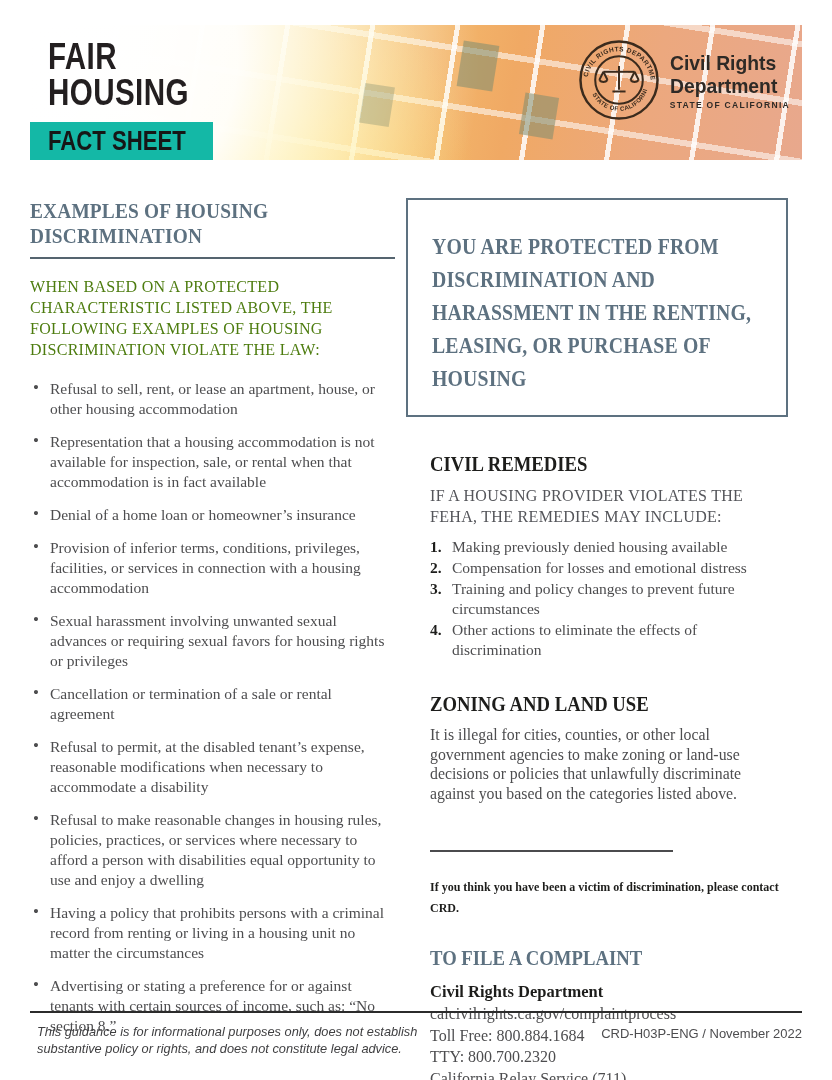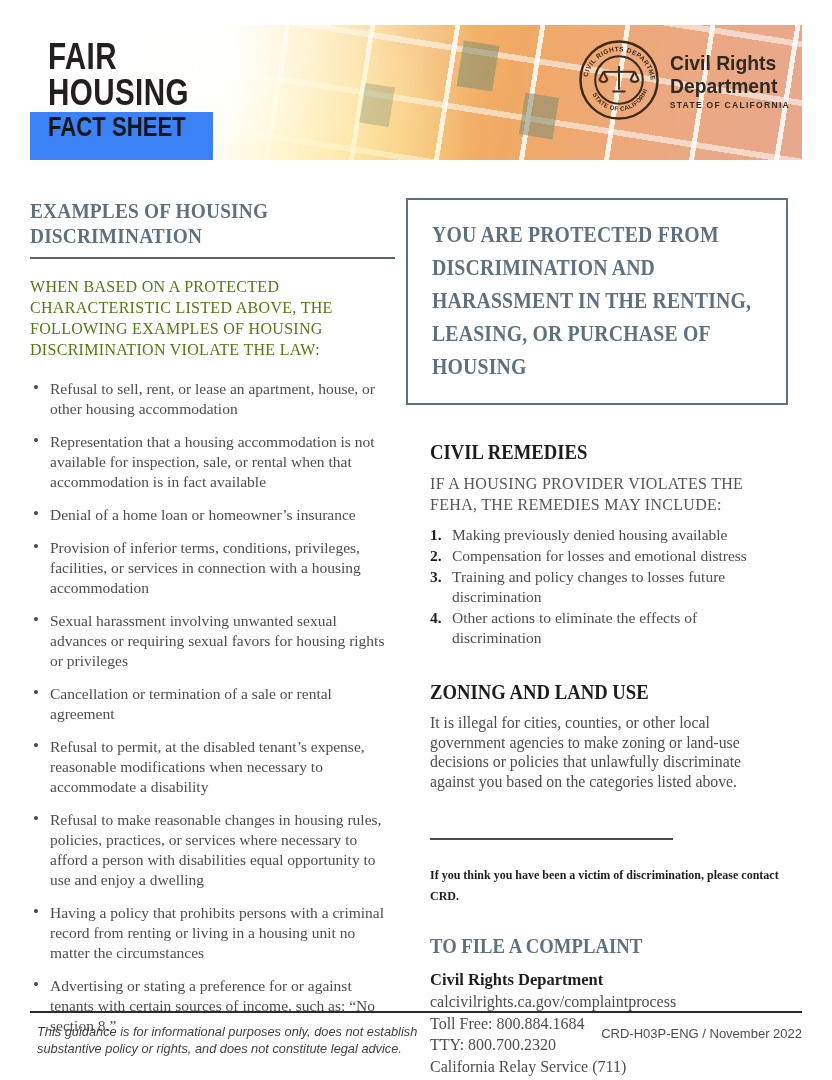--- a/index.html
+++ b/index.html
@@ -31,22 +31,22 @@
   .panel.p3 { left: 332px; top: 60px;  width: 30px; height: 40px; opacity: 0.35; }
 
   .title-block { position: absolute; left: 18px; top: 14px; }
   .title-line {
     display: inline-block; transform: scaleX(0.8); transform-origin: left top;
     font-size: 37px; font-weight: bold; line-height: 36px;
     color: #231f20; letter-spacing: 0.5px; white-space: nowrap;
   }
   .fact-band {
     position: absolute; left: 0; bottom: 0;
-    width: 183px; height: 48px; background: #3b82f6;
-    display: flex; align-items: flex-start; padding-left: 18px;
+    width: 183px; height: 38px; background: #14b8a6;
+    display: flex; align-items: center; padding-left: 18px;
   }
   .fact-band .fact-text {
     display: inline-block; transform: scaleX(0.82); transform-origin: left center;
     font-size: 27px; font-weight: bold; color: #161616; white-space: nowrap;
   }
 
   .logo { position: absolute; right: 12px; top: 14px; display: flex; align-items: center; }
   .seal { width: 82px; height: 82px; margin-right: 10px; }
   .wordmark .org-line {
     font-size: 21px; font-weight: bold; color: #2e2a26; line-height: 23px;
@@ -78,21 +78,21 @@
     position: relative; padding-left: 20px; margin-bottom: 13px;
     font-size: 15.5px; line-height: 20px; color: #4d4d4f;
   }
   ul.bullets li::before {
     content: "\2022"; position: absolute; left: 3px; top: -1px;
     color: #4d4d4f; font-size: 17px;
   }
 
   
   .protected-box {
-    border: 2.5px solid #5d7180; padding: 18px 24px 20px 24px; margin-bottom: 35px;
+    border: 2.5px solid #5d7180; padding: 30px 24px 20px 24px; margin-bottom: 35px;
   }
   .protected-box .box-text {
     color: #5d7180; font-weight: bold; font-size: 23px; line-height: 33px;
     letter-spacing: 0.2px; transform: scaleX(0.86); transform-origin: left top; width: 116%;
   }
   .rc-inner { margin-left: 24px; }
 
   h3.black-head {
     color: #1d1d1b; font-weight: bold; font-size: 22px; line-height: 24px;
     transform: scaleX(0.85); transform-origin: left top; width: 118%;
@@ -228,21 +228,21 @@
 
       <div class="rc-inner">
         <h3 class="black-head">CIVIL REMEDIES</h3>
         <p class="remedies-intro">IF A HOUSING PROVIDER VIOLATES THE FEHA, THE REMEDIES MAY INCLUDE:</p>
         <ol class="remedies">
 
             <li>Making previously denied housing available</li>
 
             <li>Compensation for losses and emotional distress</li>
 
-            <li>Training and policy changes to losses future discrimination</li>
+            <li>Training and policy changes to prevent future circumstances</li>
 
             <li>Other actions to eliminate the effects of discrimination</li>
           </ol>
       </div>
 
       <div class="rc-inner zoning-section">
         <h3 class="black-head">ZONING AND LAND USE</h3>
         <p class="zoning-body">It is illegal for cities, counties, or other local government agencies to make zoning or land-use decisions or policies that unlawfully discriminate against you based on the categories listed above.</p>
       </div>
 

